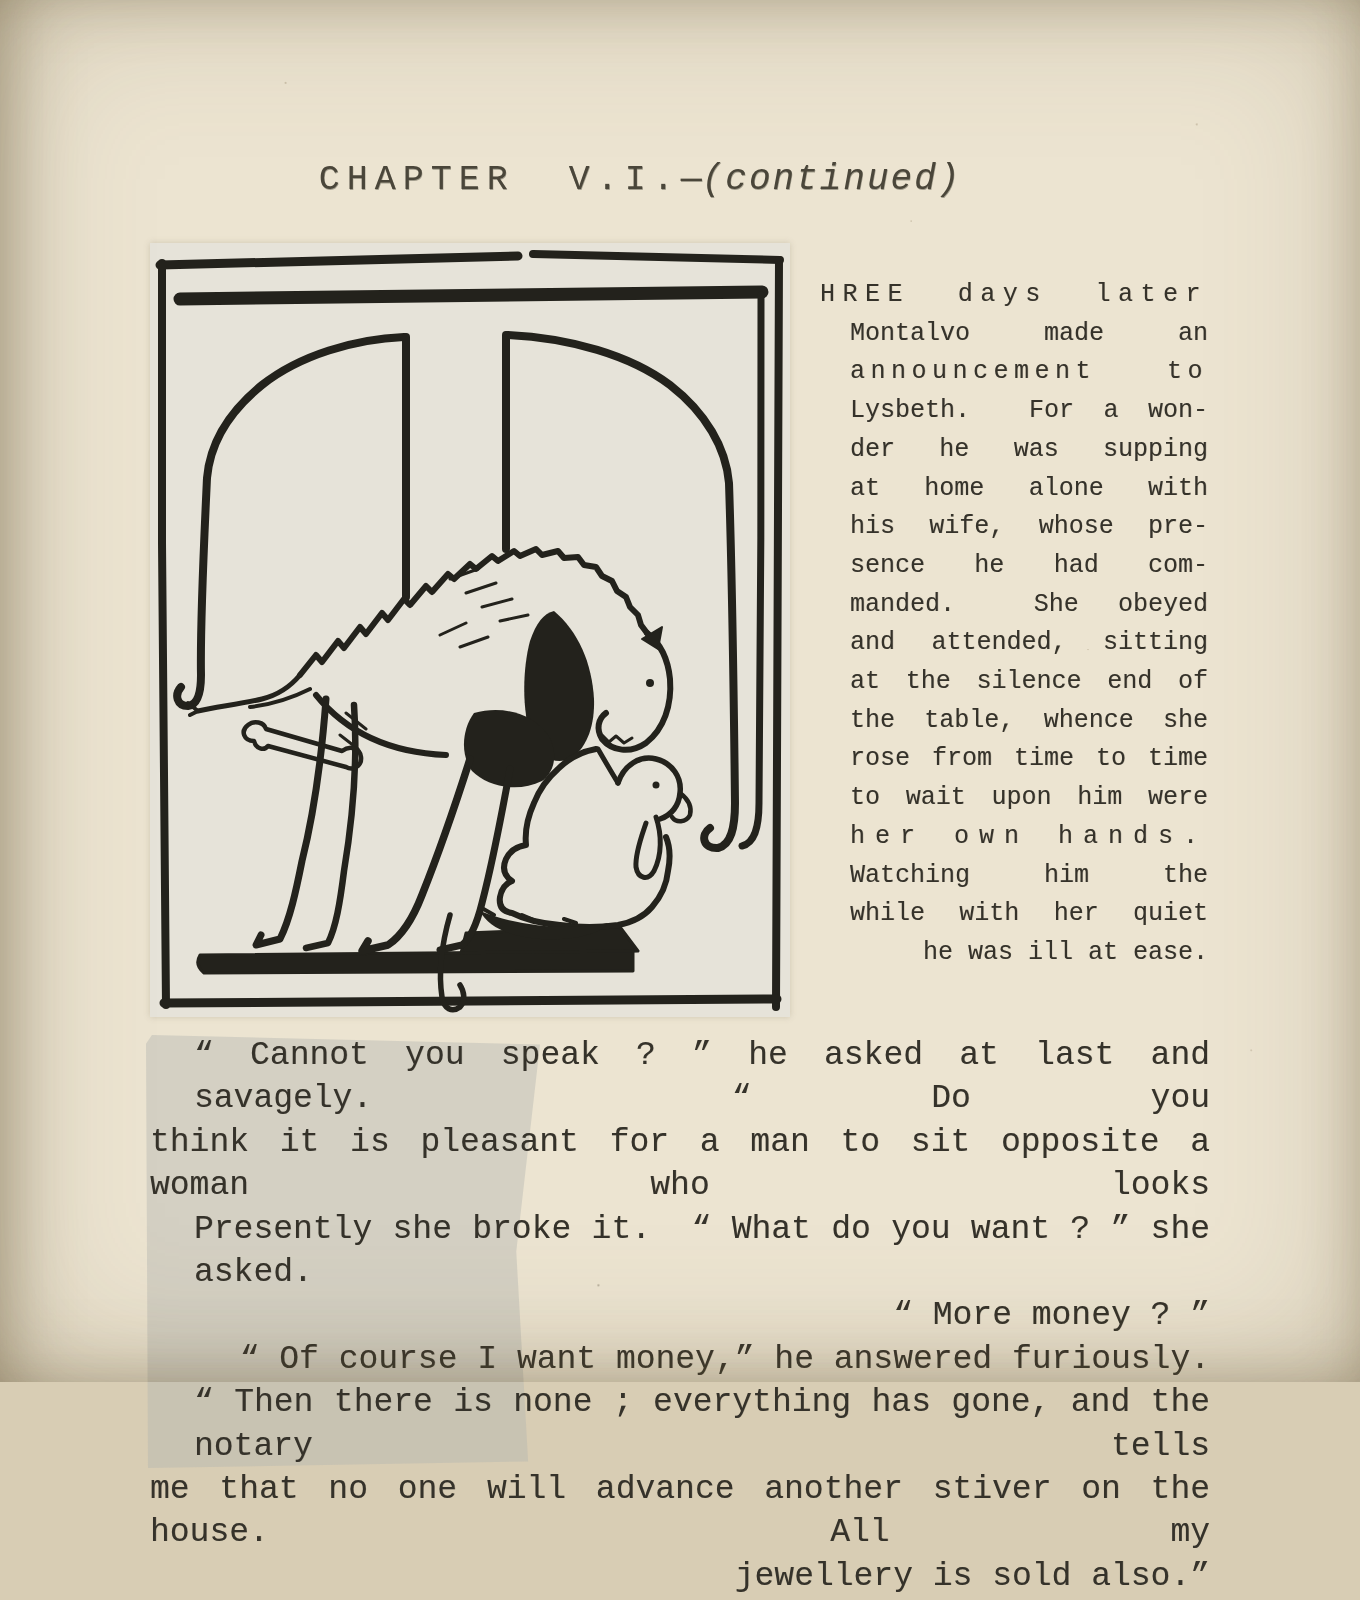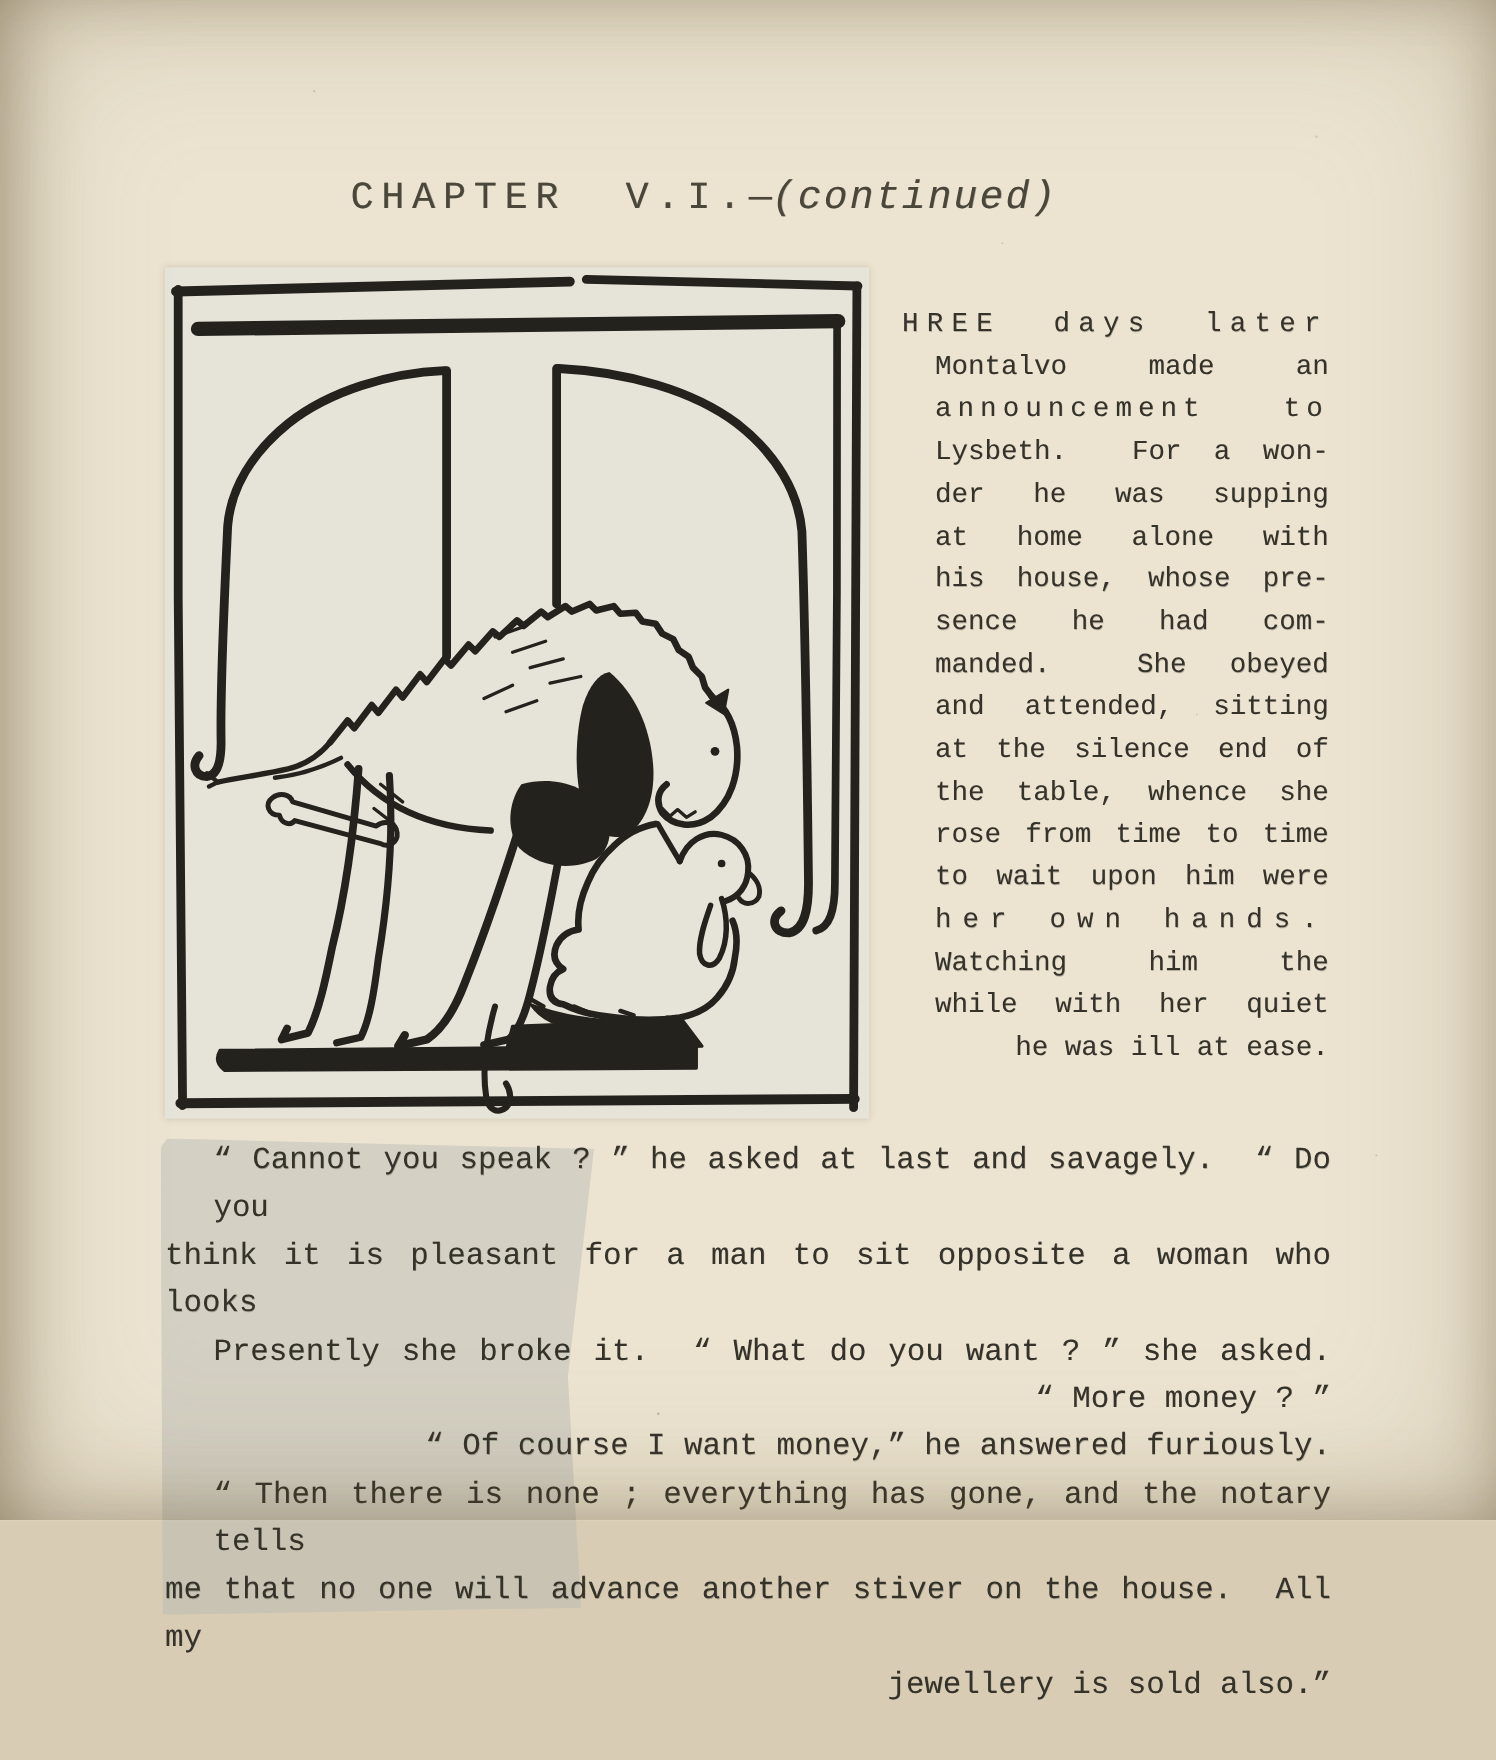--- a/index.html
+++ b/index.html
@@ -58,21 +58,21 @@
   .highlight-band{
     position:absolute;left:146px;top:1035px;width:396px;height:433px;
     background:var(--highlight);
     clip-path:polygon(1.5% 0%, 99.5% 2.2%, 93.5% 50%, 96.5% 98.5%, 0.5% 100%, 0% 2%);
   }
   .text-col{position:absolute;}
   .rc{left:820px;top:276px;width:388px;}
   .rc .tline{font-size:25px;line-height:38.7px;}
   .rc .ind{padding-left:30px;}
   .bb{left:150px;top:1034px;width:1060px;}
-  .bb .tline{font-size:28px;line-height:43.4px;}
+  .bb .tline{font-size:33px;line-height:43.4px;}
   .bb .ind{padding-left:44px;}
   .tline{
     text-align:right;white-space:nowrap;
     text-shadow:0.4px 0.4px 0 rgba(53,50,43,0.30);
   }
   .tline.just{white-space:normal;text-align:justify;text-align-last:justify;}
   .ls1{letter-spacing:0.30em;}
   .ls2{letter-spacing:0.22em;}
   .ls3{letter-spacing:0.40em;}
 </style>
@@ -155,21 +155,21 @@
 
   <div class="highlight-band"></div>
 
   <div class="text-col rc">
       <div class="tline just ls1">HREE days later</div>
       <div class="tline just ind">Montalvo made an</div>
       <div class="tline just ind ls2">announcement to</div>
       <div class="tline just ind">Lysbeth.&nbsp; For a won-</div>
       <div class="tline just ind">der he was supping</div>
       <div class="tline just ind">at home alone with</div>
-      <div class="tline just ind">his house, whose pre-</div>
+      <div class="tline just ind">his wife, whose pre-</div>
       <div class="tline just ind">sence he had com-</div>
       <div class="tline just ind">manded.&nbsp; She obeyed</div>
       <div class="tline just ind">and attended, sitting</div>
       <div class="tline just ind">at the silence end of</div>
       <div class="tline just ind">the table, whence she</div>
       <div class="tline just ind">rose from time to time</div>
       <div class="tline just ind">to wait upon him were</div>
       <div class="tline just ind ls3">her own hands.</div>
       <div class="tline just ind">Watching him the</div>
       <div class="tline just ind">while with her quiet</div>

